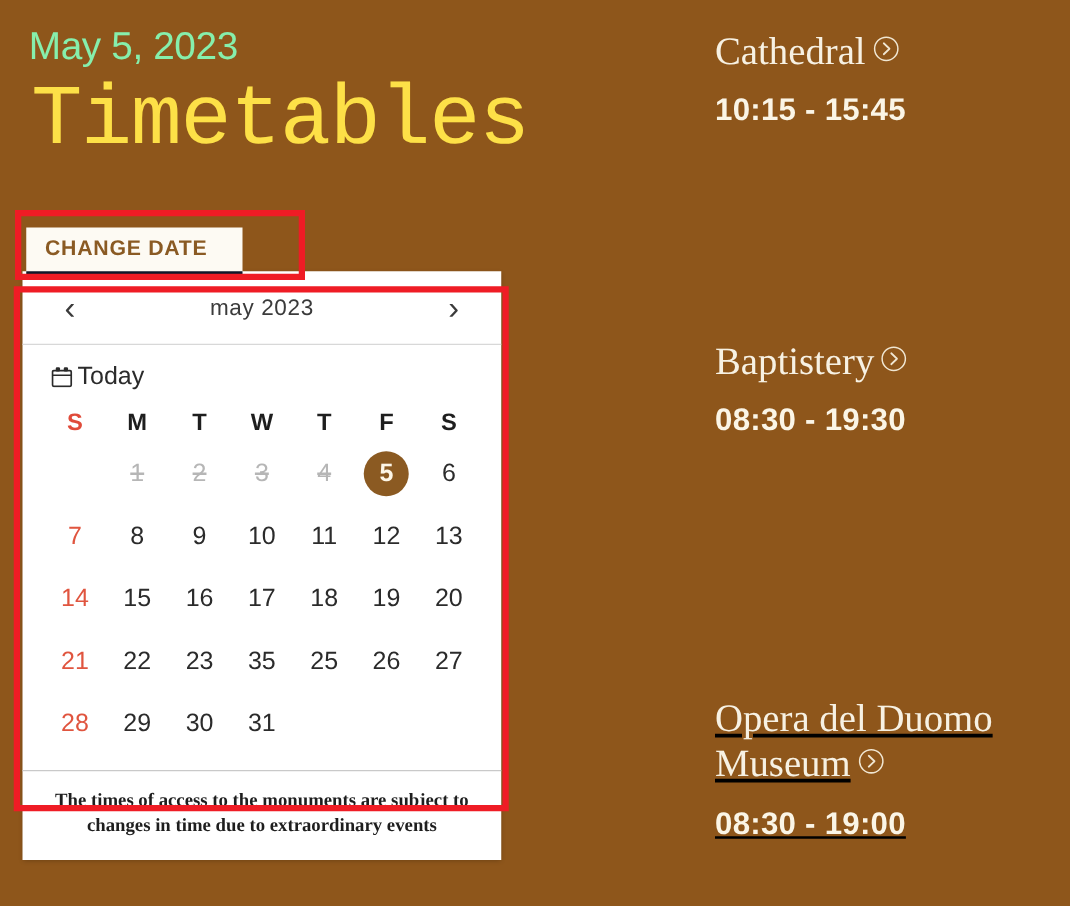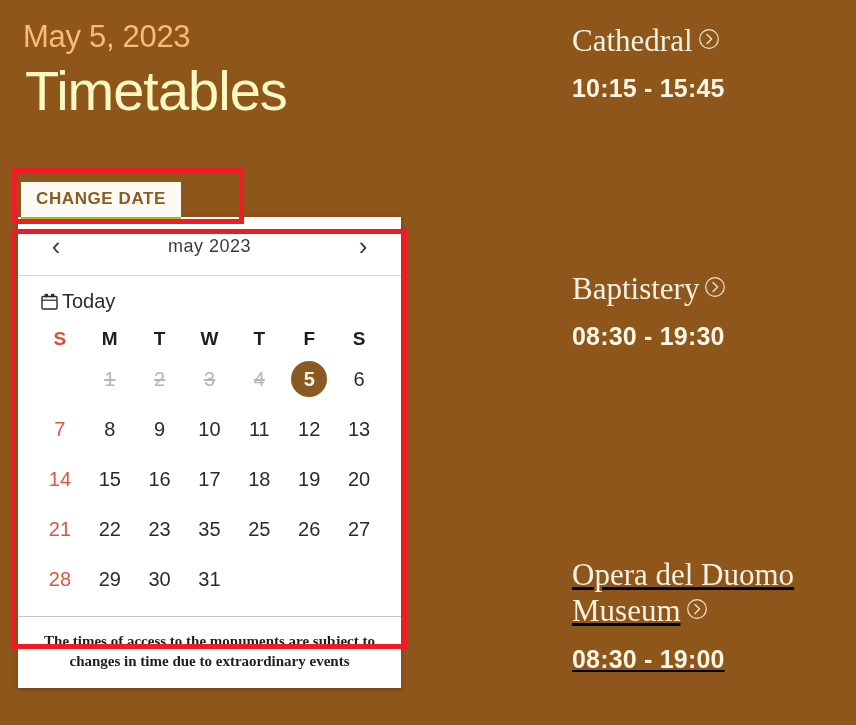--- a/index.html
+++ b/index.html
@@ -22,34 +22,34 @@
     top: 0;
     width: 470px;
     height: 725px;
   }
 
   .date-label {
     position: absolute;
     left: 23px;
     top: 19px;
     font-size: 31px;
-    color: #fdba74;
+    color: #86efac;
     font-family: "Liberation Sans", sans-serif;
     letter-spacing: -0.3px;
     white-space: nowrap;
   }
 
   .page-title {
     position: absolute;
     left: 25px;
     top: 63px;
-    font-size: 56px;
+    font-size: 68px;
     line-height: 1;
-    color: #fef9c3;
-    font-family: Liberation Sans, sans-serif;
+    color: #fde047;
+    font-family: Liberation Mono, monospace;
     letter-spacing: -1px;
     white-space: nowrap;
   }
 
   
   .annot {
     position: absolute;
     border: 5px solid #ef1c25;
     box-sizing: border-box;
     pointer-events: none;
@@ -65,28 +65,28 @@
     left: 11px;
     top: 229px;
     width: 396px;
     height: 420px;
   }
 
   .change-date-btn {
     position: absolute;
     left: 21px;
     top: 182px;
-    padding: 7px 15px 8px 15px;
+    padding: 7px 28px 8px 15px;
     background: #fdfaf3;
     color: #8a5a23;
     font-size: 17px;
     font-weight: bold;
     letter-spacing: 0.6px;
     border: none;
-    border-bottom: 3px solid #84cc16;
+    border-bottom: 3px solid #0f172a;
     font-family: "Liberation Sans", sans-serif;
     cursor: pointer;
     z-index: 20;
   }
 
   
   .calendar-panel {
     position: absolute;
     left: 18px;
     top: 217px;

